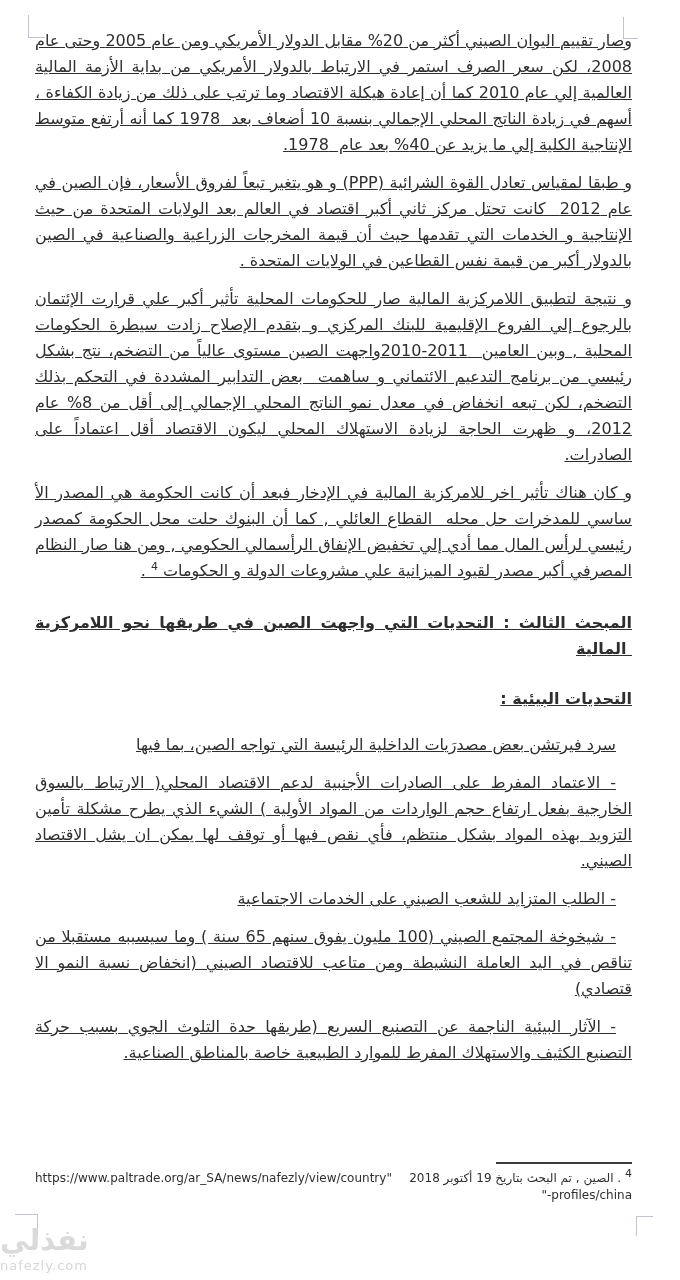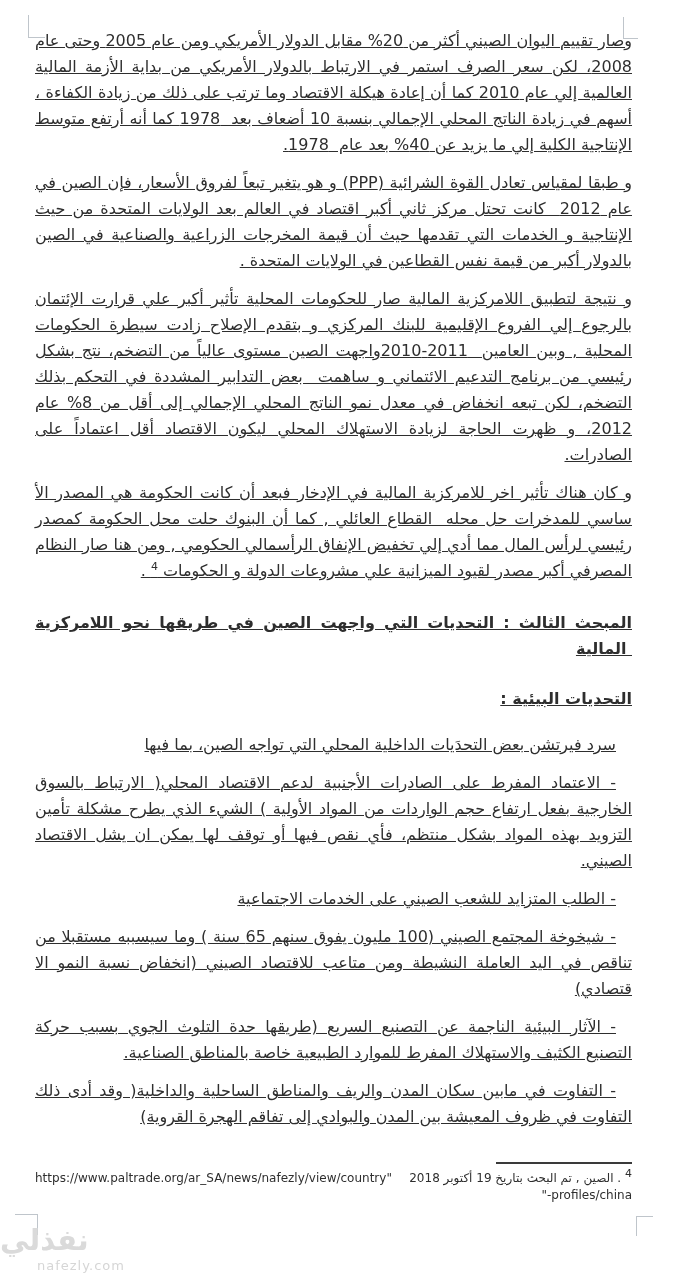--- a/index.html
+++ b/index.html
@@ -30,21 +30,21 @@
   .fn-line1{display:flex;justify-content:space-between;align-items:baseline;direction:ltr;}
   .fn-url{white-space:nowrap;}
   .fn-right{white-space:nowrap;direction:rtl;}
   .fn-line2{text-align:right;margin-top:3px;}
   
   .watermark{
     position:absolute;top:1226px;left:0;right:0;
     text-align:left;direction:rtl;
   }
   .wm-logo{font-size:29px;font-weight:bold;color:#dadada;line-height:1;}
-  .wm-site{font-size:13px;color:#d6d6d6;letter-spacing:1px;margin-top:3px;direction:ltr;margin-left:37px;}
+  .wm-site{font-size:13px;color:#d6d6d6;letter-spacing:1px;margin-top:3px;direction:ltr;}
   
   .mark{position:absolute;border:0 solid #bfc5cb;}
   .mark-tl{left:28px;top:15px;width:16px;height:22px;border-left-width:1px;border-bottom-width:1px;}
   .mark-tr{left:623px;top:17px;width:14px;height:21px;border-left-width:1px;border-bottom-width:1px;}
   .mark-bl{left:15px;top:1214px;width:22px;height:20px;border-right-width:1px;border-top-width:1px;}
   .mark-br{left:636px;top:1216px;width:16px;height:19px;border-left-width:1px;border-top-width:1px;}
 </style>
 </head>
 <body>
 
@@ -57,27 +57,26 @@
 
   <div class="text-col">
     <p class="body">وصار تقييم اليوان الصيني أكثر من 20% مقابل الدولار الأمريكي ومن عام 2005 وحتى عام 2008، لكن سعر الصرف استمر في الارتباط بالدولار الأمريكي من بداية الأزمة المالية العالمية إلي عام 2010 كما أن إعادة هيكلة الاقتصاد وما ترتب على ذلك من زيادة الكفاءة ، أسهم في زيادة الناتج المحلي الإجمالي بنسبة 10 أضعاف بعد &nbsp;1978 كما أنه أرتفع متوسط الإنتاجية الكلية إلي ما يزيد عن 40% بعد عام &nbsp;1978.</p>
     <p class="body">و طبقا لمقياس تعادل القوة الشرائية (PPP) و هو يتغير تبعاً لفروق الأسعار، فإن الصين في عام 2012 &nbsp;كانت تحتل مركز ثاني أكبر اقتصاد في العالم بعد الولايات المتحدة من حيث الإنتاجية و الخدمات التي تقدمها حيث أن قيمة المخرجات الزراعية والصناعية في الصين بالدولار أكبر من قيمة نفس القطاعين في الولايات المتحدة .</p>
     <p class="body">و نتيجة لتطبيق اللامركزية المالية صار للحكومات المحلية تأثير أكبر علي قرارت الإئتمان بالرجوع إلي الفروع الإقليمية للبنك المركزي و بتقدم الإصلاح زادت سيطرة الحكومات المحلية , وبين العامين &nbsp;2011-2010واجهت الصين مستوى عالياً من التضخم، نتج بشكل رئيسي من برنامج التدعيم الائتماني و ساهمت &nbsp;بعض التدابير المشددة في التحكم بذلك التضخم، لكن تبعه انخفاض في معدل نمو الناتج المحلي الإجمالي إلى أقل من 8% عام 2012، و ظهرت الحاجة لزيادة الاستهلاك المحلي ليكون الاقتصاد أقل اعتماداً على الصادرات.</p>
     <p class="body"><span>و كان هناك تأثير اخر للامركزية المالية في الإدخار فبعد أن كانت الحكومة هي المصدر الأ ساسي للمدخرات حل محله &nbsp;القطاع العائلي , كما أن البنوك حلت محل الحكومة كمصدر رئيسي لرأس المال مما أدي إلي تخفيض الإنفاق الرأسمالي الحكومي , ومن هنا صار النظام المصرفي أكبر مصدر لقيود الميزانية علي مشروعات الدولة و الحكومات</span> <sup>4</sup><span> .</span></p>
 
     <p class="heading h1">المبحث الثالث : التحديات التي واجهت الصين في طريقها نحو اللامركزية &nbsp;المالية</p>
     <p class="heading h2">التحديات البيئية :</p>
 
-    <p class="body indent">سرد فيرتشن بعض التحدَيات الداخلية المحلي التي تواجه الصين، بما فيها</p>
+    <p class="body indent">سرد فيرتشن بعض مصدرَيات الداخلية الرئيسة التي تواجه الصين، بما فيها</p>
 
     <p class="body indent">- الاعتماد المفرط على الصادرات الأجنبية لدعم الاقتصاد المحلي( الارتباط بالسوق الخارجية بفعل ارتفاع حجم الواردات من المواد الأولية ) الشيء الذي يطرح مشكلة تأمين التزويد بهذه المواد بشكل منتظم، فأي نقص فيها أو توقف لها يمكن ان يشل الاقتصاد الصيني.</p>
     <p class="body indent">- الطلب المتزايد للشعب الصيني على الخدمات الاجتماعية</p>
     <p class="body indent">- شيخوخة المجتمع الصيني (100 مليون يفوق سنهم 65 سنة ) وما سيسببه مستقبلا من تناقص في اليد العاملة النشيطة ومن متاعب للاقتصاد الصيني (انخفاض نسبة النمو الا قتصادي)</p>
     <p class="body indent">- الآثار البيئية الناجمة عن التصنيع السريع (طريقها حدة التلوث الجوي بسبب حركة التصنيع الكثيف والاستهلاك المفرط للموارد الطبيعية خاصة بالمناطق الصناعية.</p>
-    <p class="body indent">- التفاوت في مابين سكان المدن والريف والمناطق الساحلية والداخلية( وقد أدى ذلك التفاوت في ظروف المعيشة بين المدن والبوادي إلى تفاقم الهجرة القروية)</p>
   </div>
 
   <div class="footnote">
     <div class="fn-sep"></div>
     <div class="fn-line1">
       <span class="fn-url" dir="ltr">https://www.paltrade.org/ar_SA/news/nafezly/view/country"</span>
       <span class="fn-right" dir="rtl"><sup>4</sup> <span>. الصين , تم البحث بتاريخ 19 أكتوبر 2018</span></span>
     </div>
     <div class="fn-line2" dir="ltr">"-profiles/china</div>
   </div>

